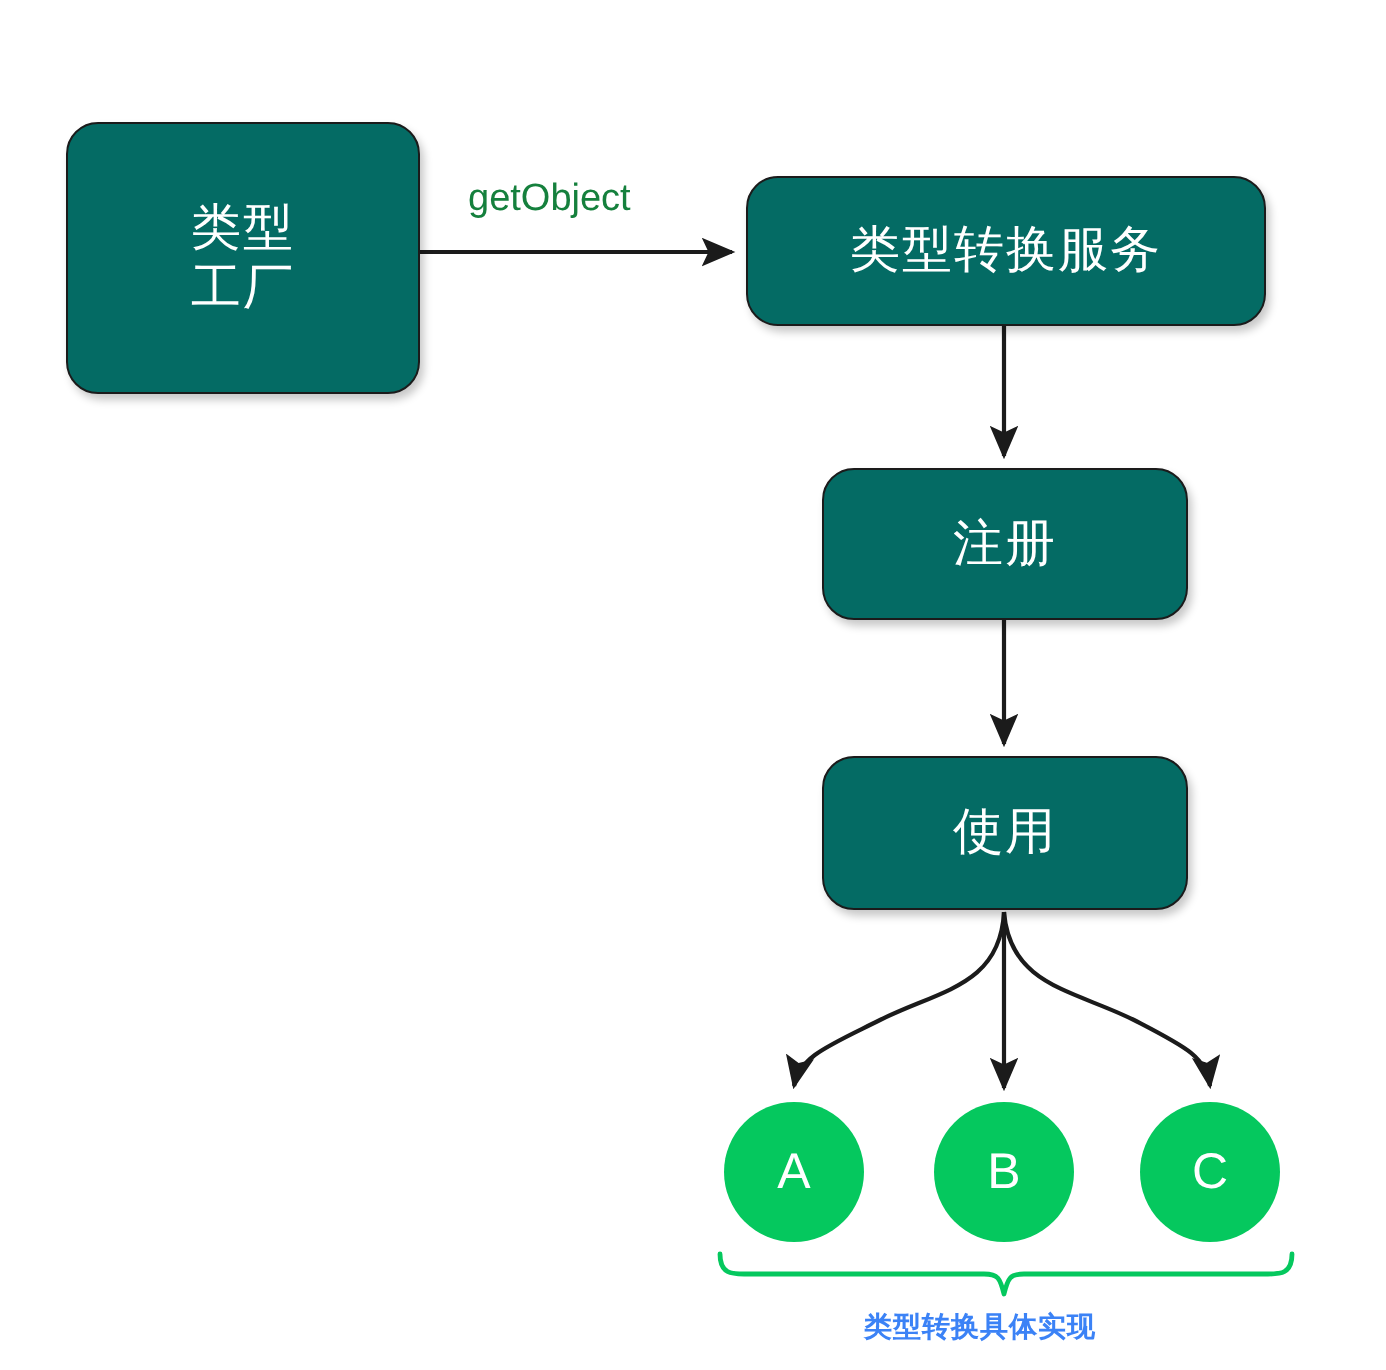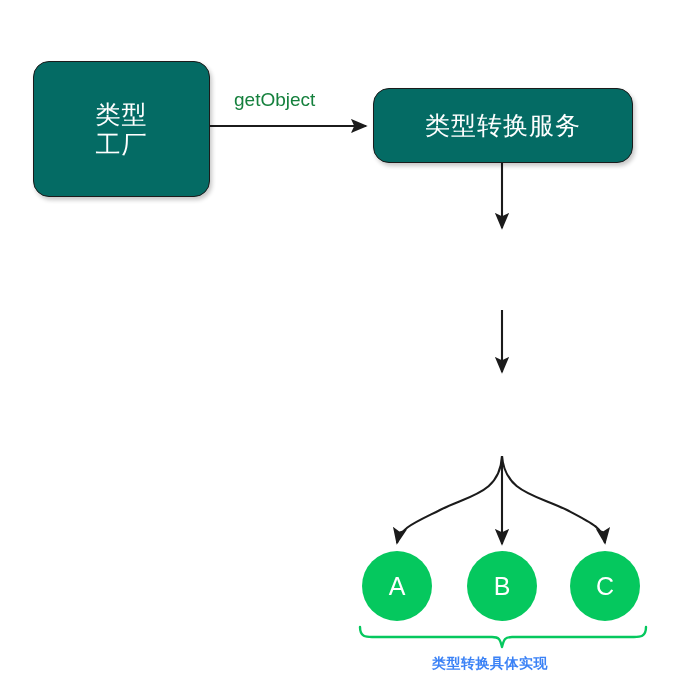--- a/index.html
+++ b/index.html
@@ -155,21 +155,27 @@
 
   <div class="node-box" id="node-type-factory">
     <span class="label">类型
 工厂</span>
   </div>
 
   <div class="node-box" id="node-convert-service">
     <span class="label">类型转换服务</span>
   </div>
 
+  <div class="node-box" id="node-register">
+    <span class="label">注册</span>
+  </div>
 
+  <div class="node-box" id="node-use">
+    <span class="label">使用</span>
+  </div>
 
   <div class="impl-circle" id="circle-a">
     <span>A</span>
   </div>
   <div class="impl-circle" id="circle-b">
     <span>B</span>
   </div>
   <div class="impl-circle" id="circle-c">
     <span>C</span>
   </div>

